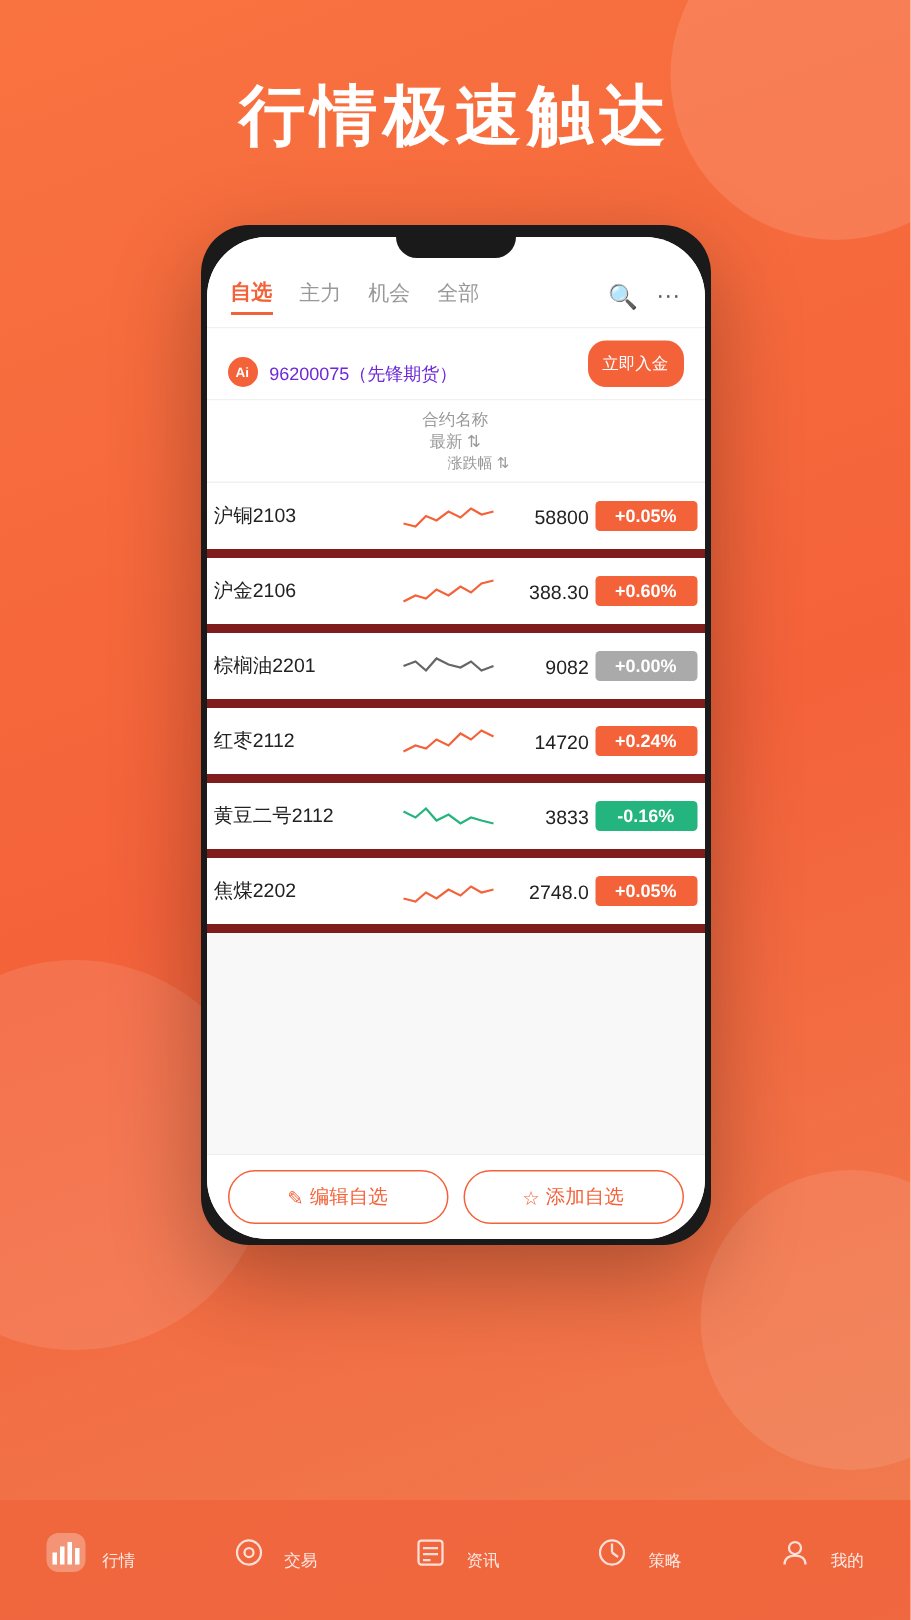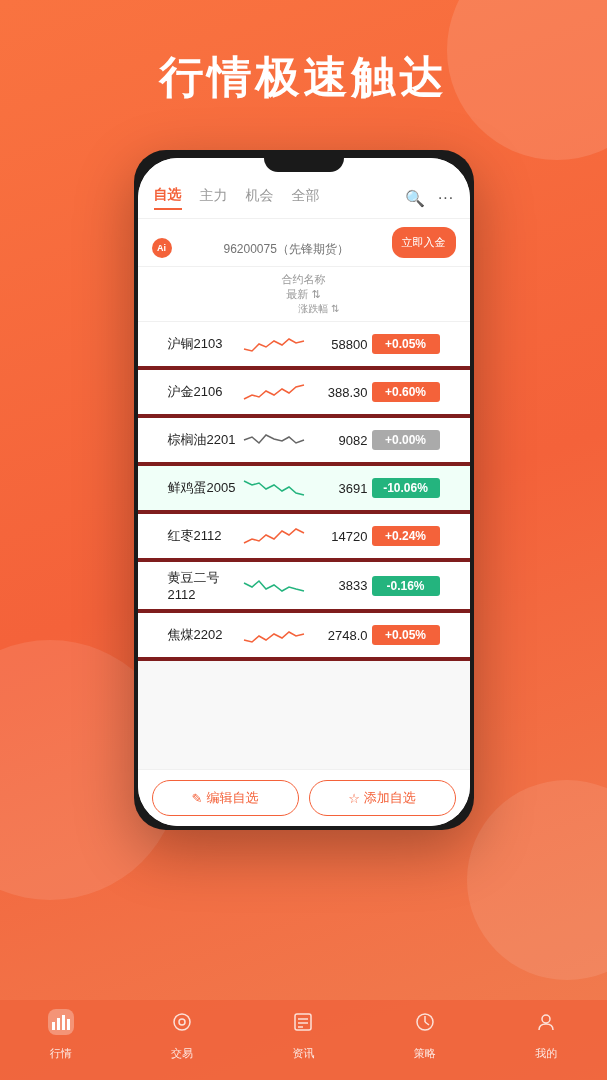--- a/index.html
+++ b/index.html
@@ -140,23 +140,22 @@
       margin-right: 8px;
       flex-shrink: 0;
     }
     .banner-logo-text {
       color: #fff;
       font-size: 9px;
       font-weight: 700;
     }
     .banner-text {
       font-size: 12px;
-      color: #737373;
+      color: #6d28d9;
       flex: 1;
-      margin-left: 44px;
     }
     .banner-btn {
       background: #f4623a;
       color: #fff;
       font-size: 11px;
       padding: 8px 10px;
       border-radius: 12px;
       cursor: pointer;
       white-space: nowrap;
     }
@@ -188,24 +187,24 @@
       color: #999;
     }
 
     
     .stock-list {
       flex: 1;
       overflow: hidden;
     }
     .stock-row {
       background: #fff;
-      padding: 7px 30px;
-      display: flex;
-      align-items: center;
-      border-bottom: 4px solid #7f1d1d;
+      padding: 7px 5px;
+      display: flex;
+      align-items: center;
+      border-bottom: 6px solid #7f1d1d;
       justify-content: flex-end;
     }
     .stock-name {
       flex: 1;
       font-size: 13px;
       color: #222;
       font-weight: 500;
     }
     .stock-chart {
       width: 60px;
@@ -262,22 +261,22 @@
       bottom: 0; left: 0; right: 0;
       height: 80px;
       background: rgba(240,100,60,0.85);
       display: flex;
       align-items: center;
       justify-content: space-around;
       padding-bottom: 10px;
     }
     .nav-item {
       display: flex;
-      flex-direction: column;
-      align-items: center;
+      flex-direction: row;
+      align-items: flex-end;
       gap: 11px;
       cursor: pointer;
     }
     .nav-icon {
       width: 26px;
       height: 26px;
       border-radius: 8px;
       display: flex;
       align-items: center;
       justify-content: center;
@@ -354,28 +353,20 @@
 
         <div class="stock-row">
           <div class="stock-name">棕榈油2201</div>
           <svg class="stock-chart sparkline" width="60" height="30">
             <polyline points="0,15 8,12 15,18 22,10 30,14 38,16 45,12 52,18 60,15" fill="none" stroke="#666" stroke-width="1.5"></polyline>
           </svg>
           <div class="stock-price">9082</div>
           <div class="stock-change change-gray">+0.00%</div>
         </div>
 
-        <div class="stock-row" style="background:#f0fff8;">
-          <div class="stock-name">鲜鸡蛋2005</div>
-          <svg class="stock-chart sparkline" width="60" height="30">
-            <polyline points="0,8 8,12 15,10 22,16 30,12 38,18 45,14 52,20 60,22" fill="none" stroke="#24b47e" stroke-width="1.5"></polyline>
-          </svg>
-          <div class="stock-price">3691</div>
-          <div class="stock-change change-green">-10.06%</div>
-        </div>
 
 
         <div class="stock-row">
           <div class="stock-name">红枣2112</div>
           <svg class="stock-chart sparkline" width="60" height="30">
             <polyline points="0,22 8,18 15,20 22,14 30,18 38,10 45,14 52,8 60,12" fill="none" stroke="#f4623a" stroke-width="1.5"></polyline>
           </svg>
           <div class="stock-price">14720</div>
           <div class="stock-change change-red">+0.24%</div>
         </div>

